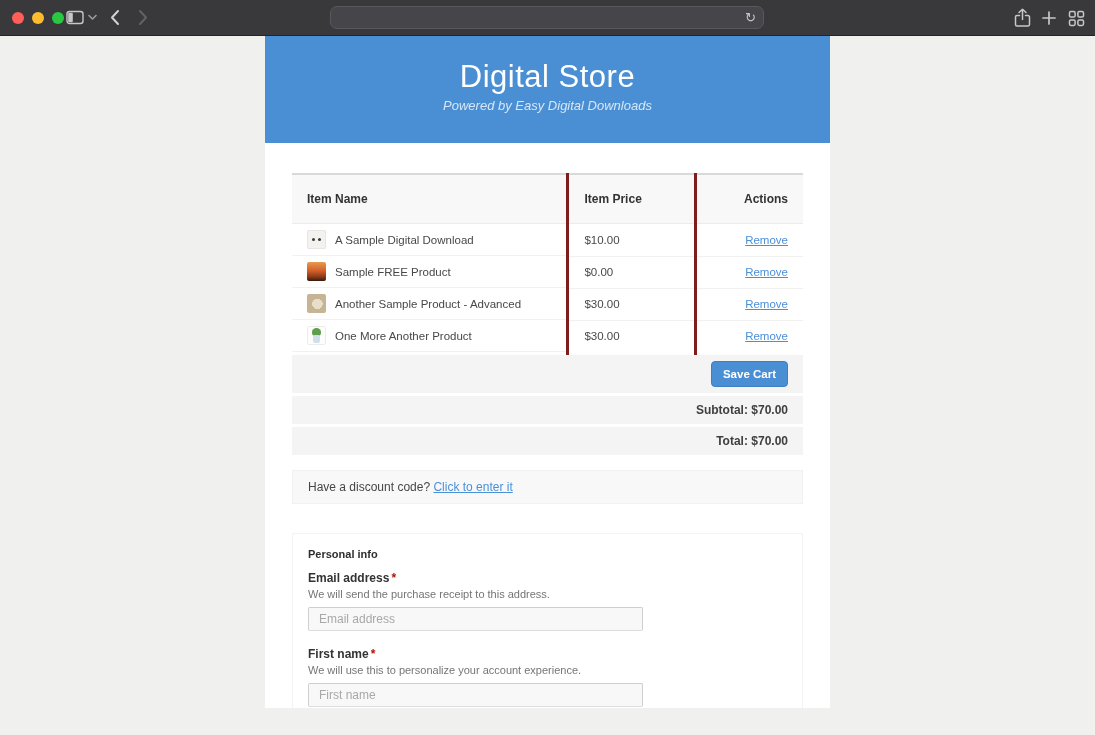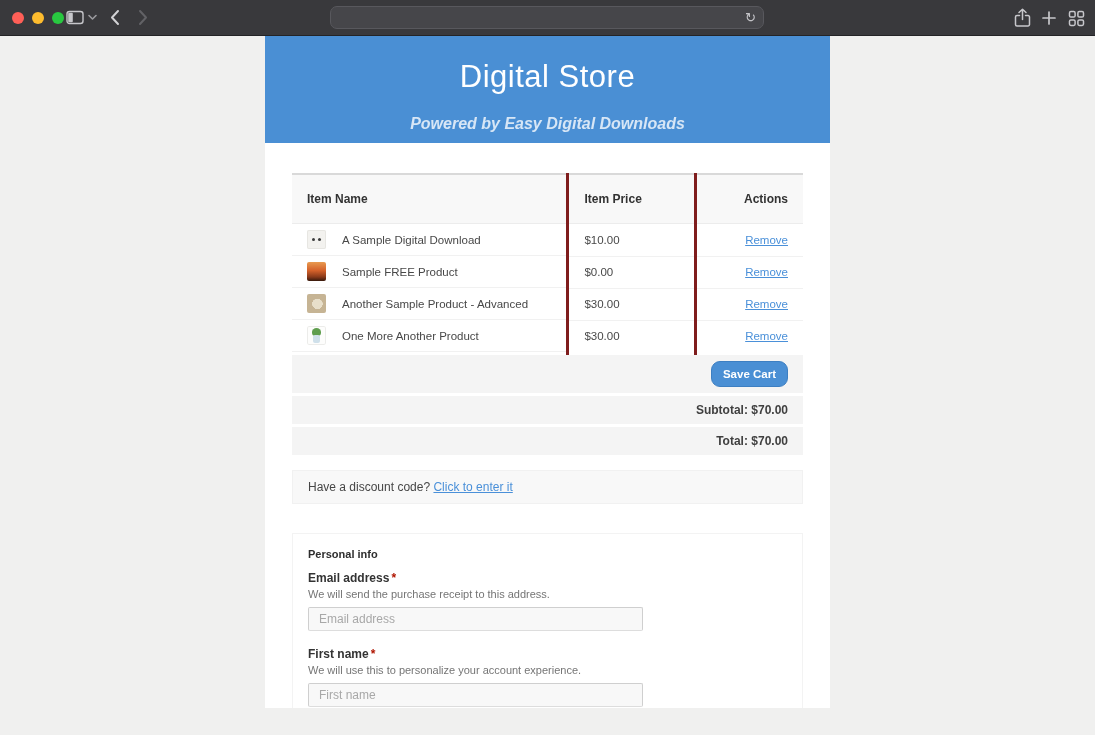--- a/index.html
+++ b/index.html
@@ -25,53 +25,53 @@
   .share-btn { top:8px; left:1014px; }
   .plus-btn { top:8px; left:1041px; }
   .tabs-btn { top:9px; left:1068px; }
 
   
   .viewport { height:672px; background:#f0f0ef; display:flex; justify-content:center; overflow:hidden; }
   .page { width:565px; background:#ffffff; }
 
   .masthead { height:107px; background:#4a8fd4; text-align:center; padding-top:23px; }
   .masthead h1 { color:#fff; font-size:31px; font-weight:normal; letter-spacing:.5px; }
-  .masthead .tagline { color:rgba(255,255,255,.78); font-style:italic; font-size:16px; margin-top:20px;font-weight:bold; }
+  .masthead .tagline { color:rgba(255,255,255,.78); font-style:italic; font-size:13px; margin-top:3px; }
 
   .content { padding:0 27px; }
 
   
   table.cart { width:100%; border-collapse:collapse; margin-top:30px; border-top:2px solid #d9d9d9; font-size:11.5px; }
   table.cart th { background:#f8f8f8; color:#333; font-size:12px; font-weight:bold; text-align:left;
                   padding:17px 15px; border-bottom:1px solid #ececec; }
   table.cart th.col-actions { text-align:right; }
   table.cart th + th, table.cart td.sep { border-left:3px solid #7f1d1d;margin-top:21px; }
   table.cart td { padding:6px 15px; border-bottom:1px solid #f1f1f1; color:#484848; }
-  td.item-name { display:flex; align-items:center; gap:16px;text-align:center; }
+  td.item-name { display:flex; align-items:center; gap:9px;text-align:center; }
   td.item-price { color:#555; }
   td.item-actions { text-align:right; }
   a.remove-link, a.discount-link { color:#4a90d9; text-decoration:underline; }
 
   .thumb { width:19px; height:19px; border-radius:2px; flex:0 0 19px; position:relative; }
   .thumb-pills { background:#f3f2ef; box-shadow:inset 0 0 0 1px #e7e6e2; }
   .thumb-pills::before { content:""; position:absolute; top:8px; left:5px; width:3px; height:3px;
       border-radius:50%; background:#3c3c3c; box-shadow:6px 0 0 #3c3c3c; }
   .thumb-sunset { background:linear-gradient(180deg,#e89a50 0%,#d4612a 45%,#8a3a1a 78%,#38190c 100%); }
   .thumb-beige { background:radial-gradient(circle at 55% 52%, #e8dfca 0 36%, rgba(0,0,0,0) 37%), #c6b494; }
   .thumb-plant { background:linear-gradient(180deg,#fdfdfc 0 20%,#fdfdfc 20%), #fdfdfc; box-shadow:inset 0 0 0 1px #ececea; }
   .thumb-plant::before { content:""; position:absolute; top:2px; left:5px; width:9px; height:8px;
       border-radius:50% 50% 40% 40%; background:#5f9e4e; }
   .thumb-plant::after { content:""; position:absolute; bottom:2px; left:6px; width:7px; height:8px;
       border-radius:2px; background:#cfe0ea; }
 
   tr.cart-foot td { text-align:right; font-weight:bold; font-size:12px; color:#3f3f3f;
                     background:#f4f4f4; border-top:3px solid #fff; border-bottom:none; padding:7px 15px; }
   tr.cart-foot.row-tax td { background:#ffffff; }
   tr.row-savecart td { padding:6px 15px; }
-  .save-cart-btn { display:inline-block; background:#4a8fd4; border:1px solid #3d7fc2; border-radius:9px;
+  .save-cart-btn { display:inline-block; background:#4a8fd4; border:1px solid #3d7fc2; border-radius:4px;
       color:#fff; font-weight:bold; font-size:11.5px; padding:6px 11px; cursor:pointer;
       font-family:"Liberation Sans","DejaVu Sans",sans-serif; }
 
   
   .discount-box { margin-top:15px; background:#f8f8f8; border:1px solid #f1f1f1; padding:9px 15px;
                   font-size:12px; color:#464646; }
 
   
   fieldset.personal { margin-top:29px; border:1px solid #f3f3f3; padding:14px 15px 20px; background:#fff; }
   .section-title { font-size:11px; font-weight:bold; color:#2e2e2e; margin-bottom:11px; }

